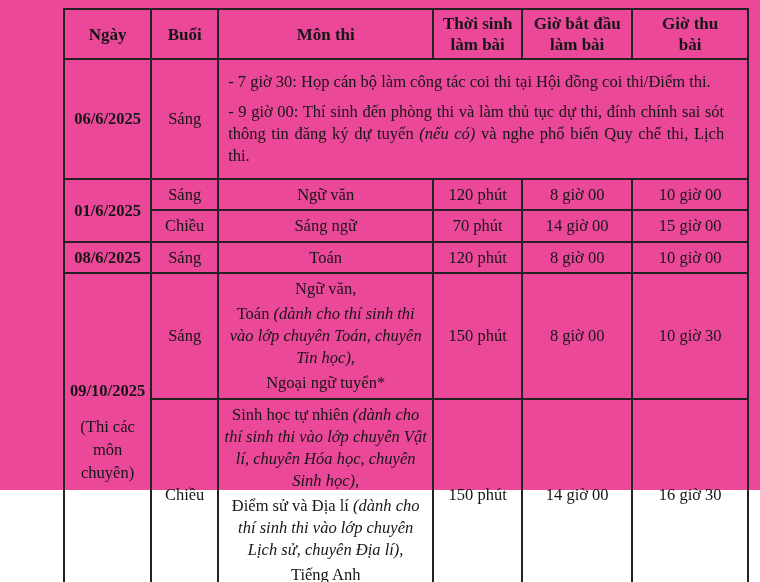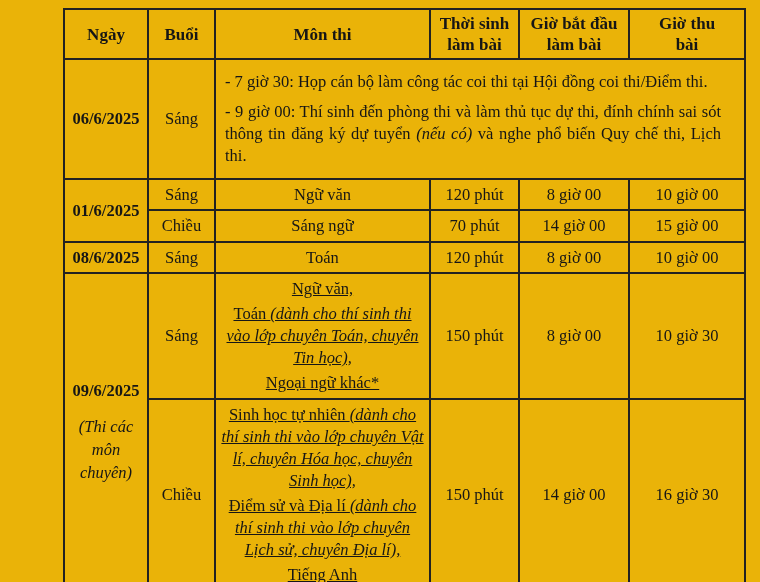--- a/index.html
+++ b/index.html
@@ -10,22 +10,22 @@
   body {
     width: 760px;
     height: 582px;
     overflow: hidden;
     font-family: "Liberation Serif", "DejaVu Serif", serif;
     color: #161616;
   }
   .sheet {
     position: relative;
     width: 760px;
-    height: 582px;
-    background: #eab308;
+    height: 490px;
+    background: #ec4899;
   }
   table.sched {
     position: absolute;
     left: 63px;
     top: 8px;
     border-collapse: collapse;
     table-layout: fixed;
   }
   .sched th, .sched td {
     border: 2px solid #222222;
@@ -39,37 +39,36 @@
     font-weight: bold;
     font-size: 17px;
     line-height: 21px;
     padding: 2px 2px;
   }
   .date {
     font-weight: bold;
     padding: 0 2px;
   }
   .date-note {
-    font-style: italic;
     font-weight: normal;
     line-height: 23px;
     margin-top: 14px;
   }
   td.notes {
     text-align: justify;
     padding: 3px 23px 3px 9px;
     line-height: 22px;
   }
   td.notes p { margin: 0; }
   td.notes p + p { margin-top: 8px; }
   td.subjects {
     line-height: 22px;
     padding: 1px 5px;
   }
-  td.subjects p { margin: 3px 0; text-decoration: underline; }
+  td.subjects p { margin: 3px 0; }
   .it { font-style: italic; }
 </style>
 </head>
 <body>
 
 <div class="sheet">
   <table class="sched">
     <colgroup>
       <col style="width:84px">
       <col style="width:67px">
@@ -133,28 +132,28 @@
         <td class="date">08/6/2025</td>
         <td>Sáng</td>
         <td>Toán</td>
         <td>120 phút</td>
         <td>8 giờ 00</td>
         <td>10 giờ 00</td>
       </tr>
 
       <tr style="height:118px">
         <td class="date" rowspan="2">
-          <div>09/6/2025</div>
+          <div>09/10/2025</div>
           <div class="date-note">(Thi các môn chuyên)</div>
         </td>
         <td>Sáng</td>
         <td class="subjects">
           <p><span>Ngữ văn,</span></p>
           <p><span>Toán </span><span class="it">(dành cho thí sinh thi vào lớp chuyên Toán, chuyên Tin học),</span></p>
-          <p><span>Ngoại ngữ khác*</span></p>
+          <p><span>Ngoại ngữ tuyển*</span></p>
         </td>
         <td>150 phút</td>
         <td>8 giờ 00</td>
         <td>10 giờ 30</td>
       </tr>
       <tr style="height:187px">
         <td>Chiều</td>
         <td class="subjects">
           <p><span>Sinh học tự nhiên </span><span class="it">(dành cho thí sinh thi vào lớp chuyên Vật lí, chuyên Hóa học, chuyên Sinh học),</span></p>
           <p><span>Điểm sử và Địa lí </span><span class="it">(dành cho thí sinh thi vào lớp chuyên Lịch sử, chuyên Địa lí),</span></p>

